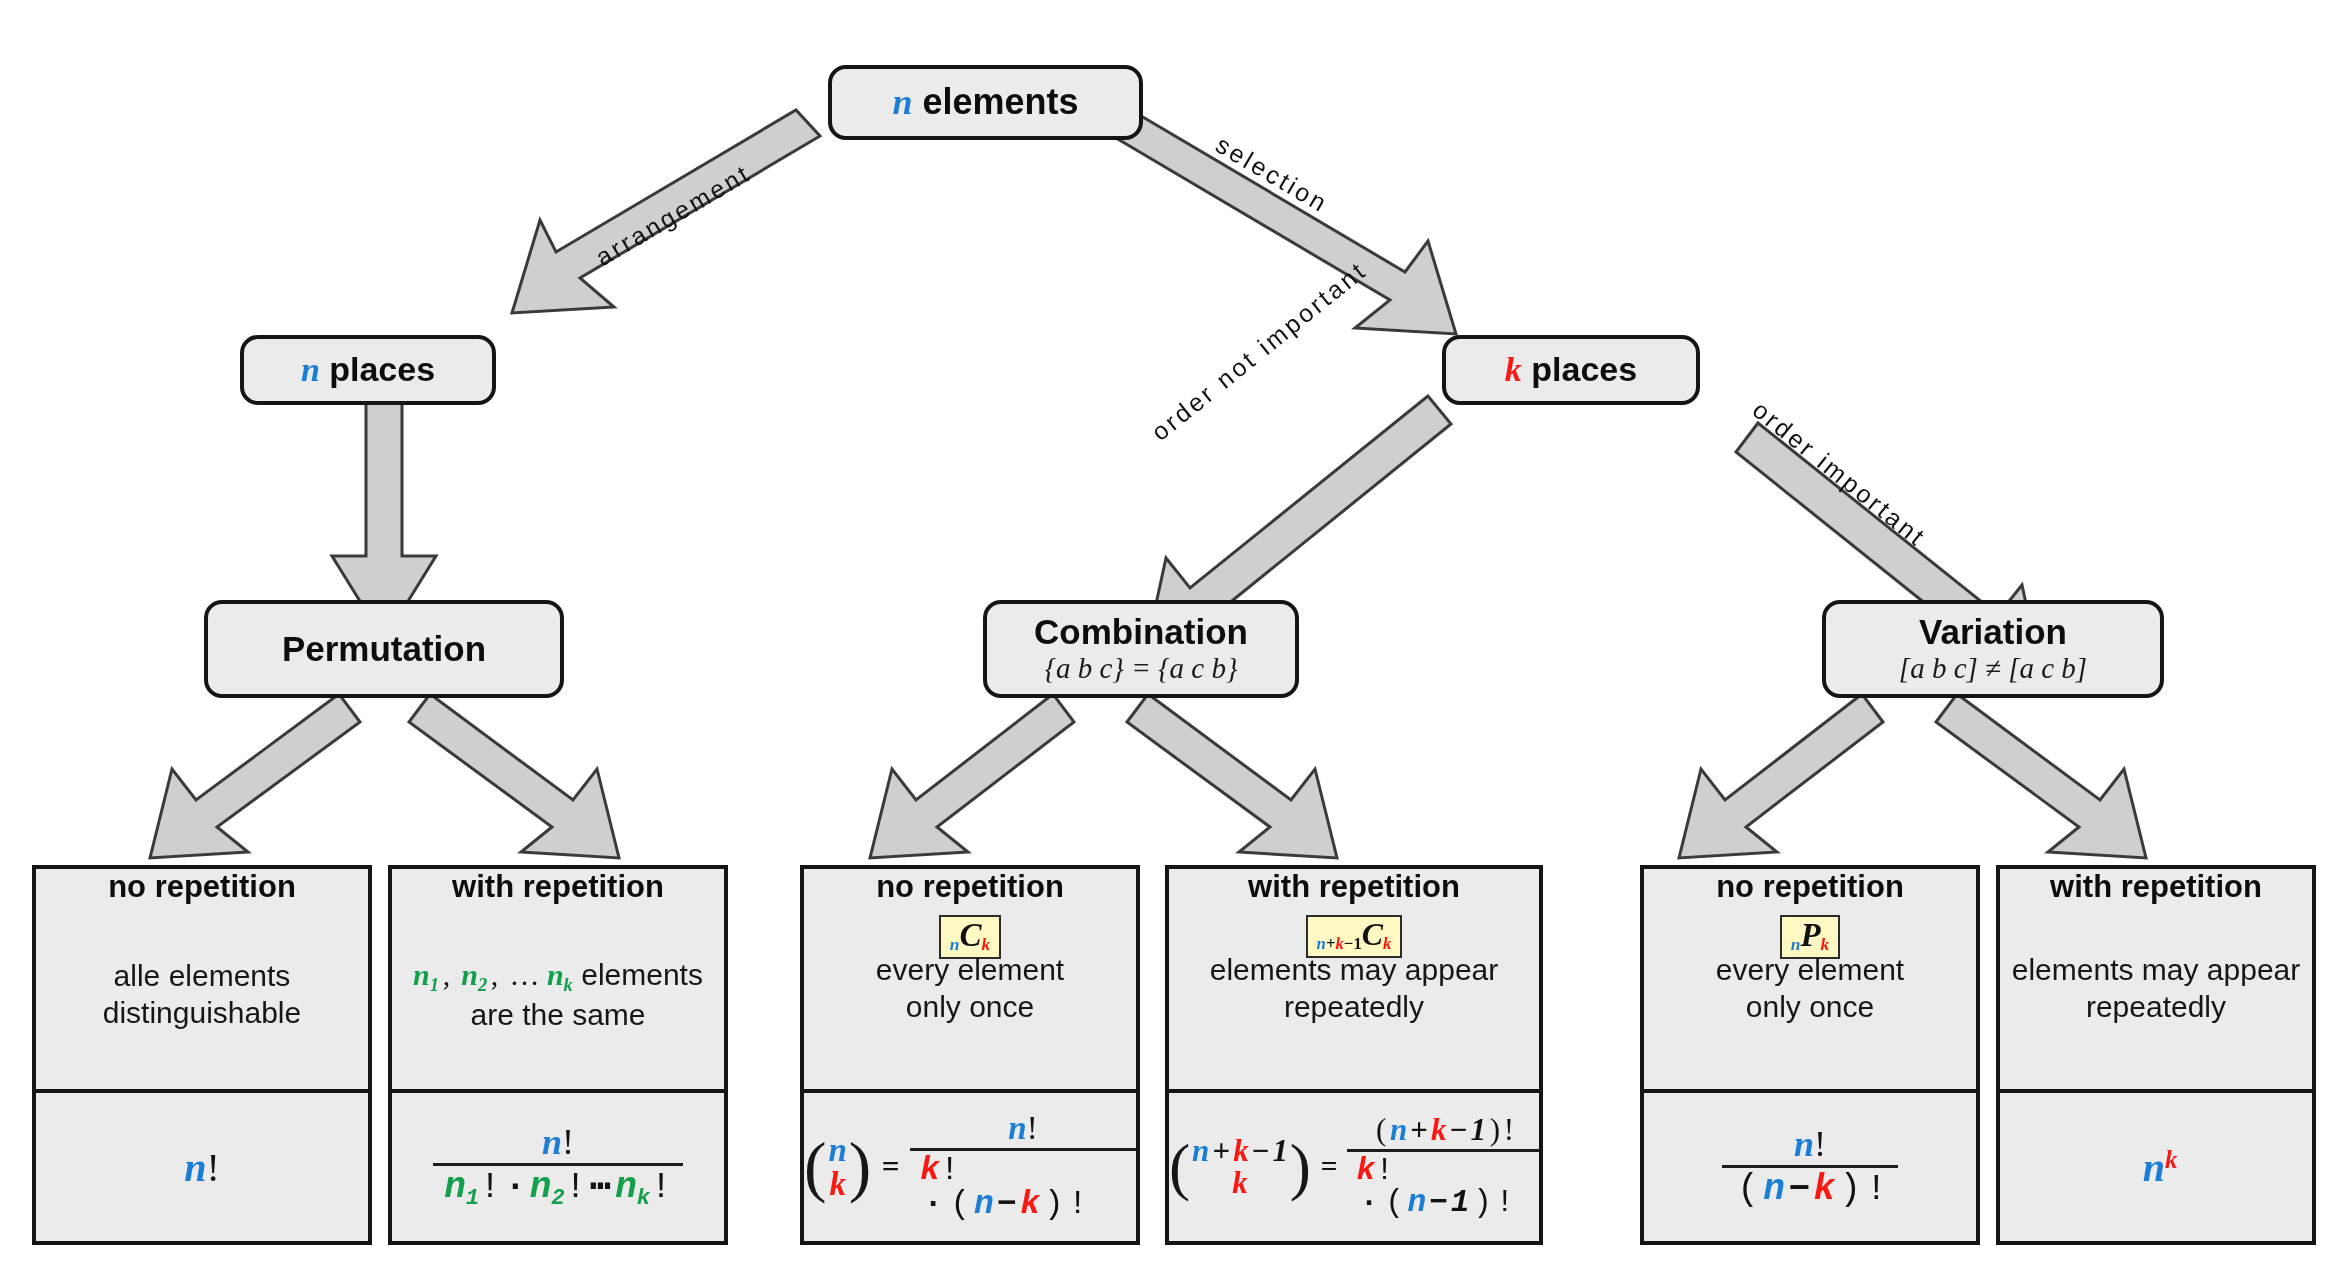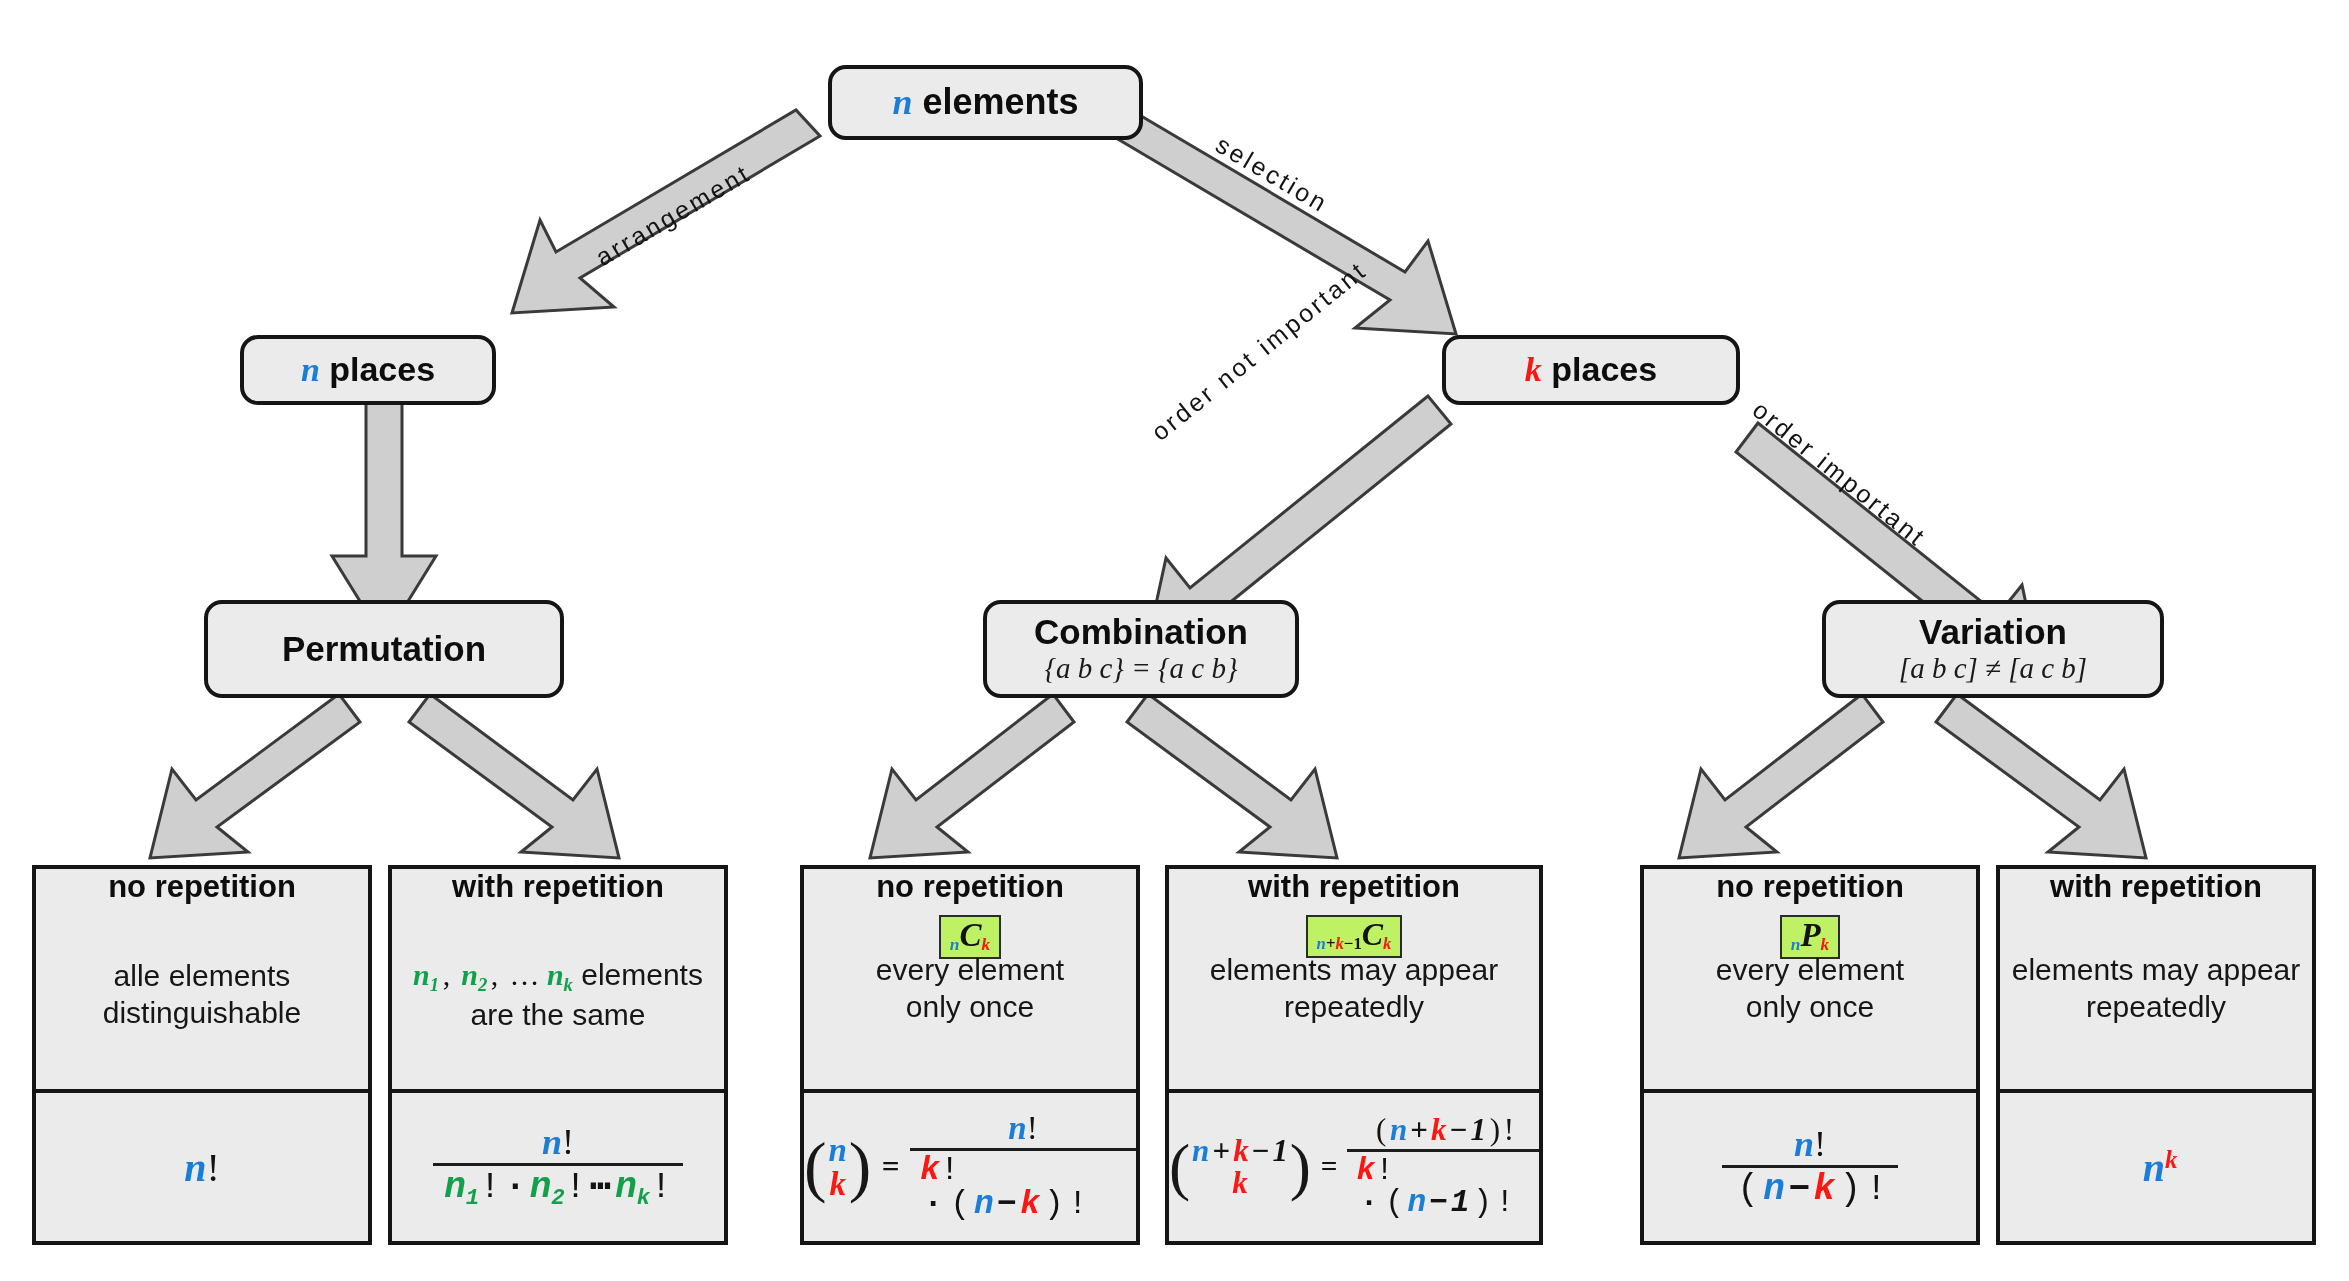--- a/index.html
+++ b/index.html
@@ -32,21 +32,21 @@
     background:#ebebeb;border:4px solid #151515;z-index:5;
     display:flex;flex-direction:column;
   }
   .leaf-top{
     flex:1 1 auto;display:flex;flex-direction:column;
     align-items:center;justify-content:flex-start;
     box-sizing:border-box;position:relative;
   }
   .leaf-head{font-weight:bold;font-size:31px;color:#0d0d0d;white-space:nowrap;}
   .leaf-sym{
-    margin-top:10px;border:2px solid #2b2b2b;background:#bef264;
+    margin-top:10px;border:2px solid #2b2b2b;background:#fef9c3;
     padding:2px 9px 4px 9px;line-height:1;
     font-family:"Liberation Serif", serif;
   }
   .leaf-desc{
     position:absolute;left:0;right:0;top:50%;transform:translateY(-38%);
     font-size:30px;color:#161616;line-height:1.24;text-align:center;
     padding:0 6px;box-sizing:border-box;
   }
   .leaf-desc.nosym{transform:translateY(-30%);}
   .leaf-bottom{
@@ -133,21 +133,21 @@
       <span class="m var blue">n</span><span>&nbsp;</span><span>elements</span>
     </div>
   </div>
 
   <div class="node round" style="left:240px;top:335px;width:256px;height:70px;">
     <div class="node-title" style="font-size:34px;text-align:right;">
       <span class="m var blue">n</span><span>&nbsp;</span><span>places</span>
     </div>
   </div>
 
-  <div class="node round" style="left:1442px;top:335px;width:298px;height:70px;">
+  <div class="node round" style="left:1442px;top:335px;width:258px;height:70px;">
     <div class="node-title" style="font-size:34px;">
       <span class="m var red">k</span><span>&nbsp;</span><span>places</span>
     </div>
   </div>
 
   <div class="node round" style="left:204px;top:600px;width:360px;height:98px;">
     <div class="node-title" style="font-size:35px;">Permutation</div>
   </div>
 
   <div class="node round" style="left:983px;top:600px;width:316px;height:98px;">

